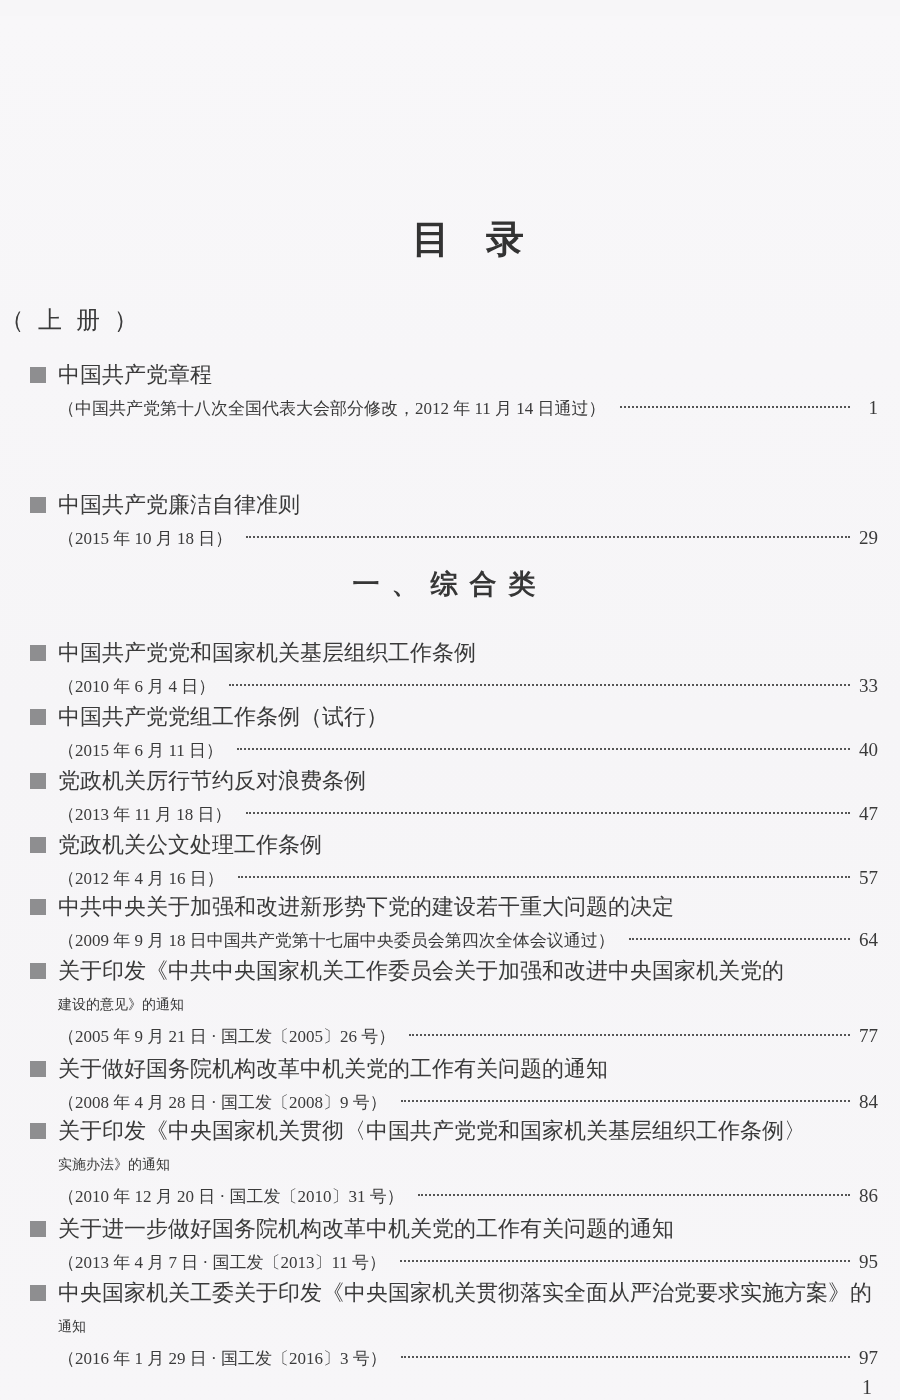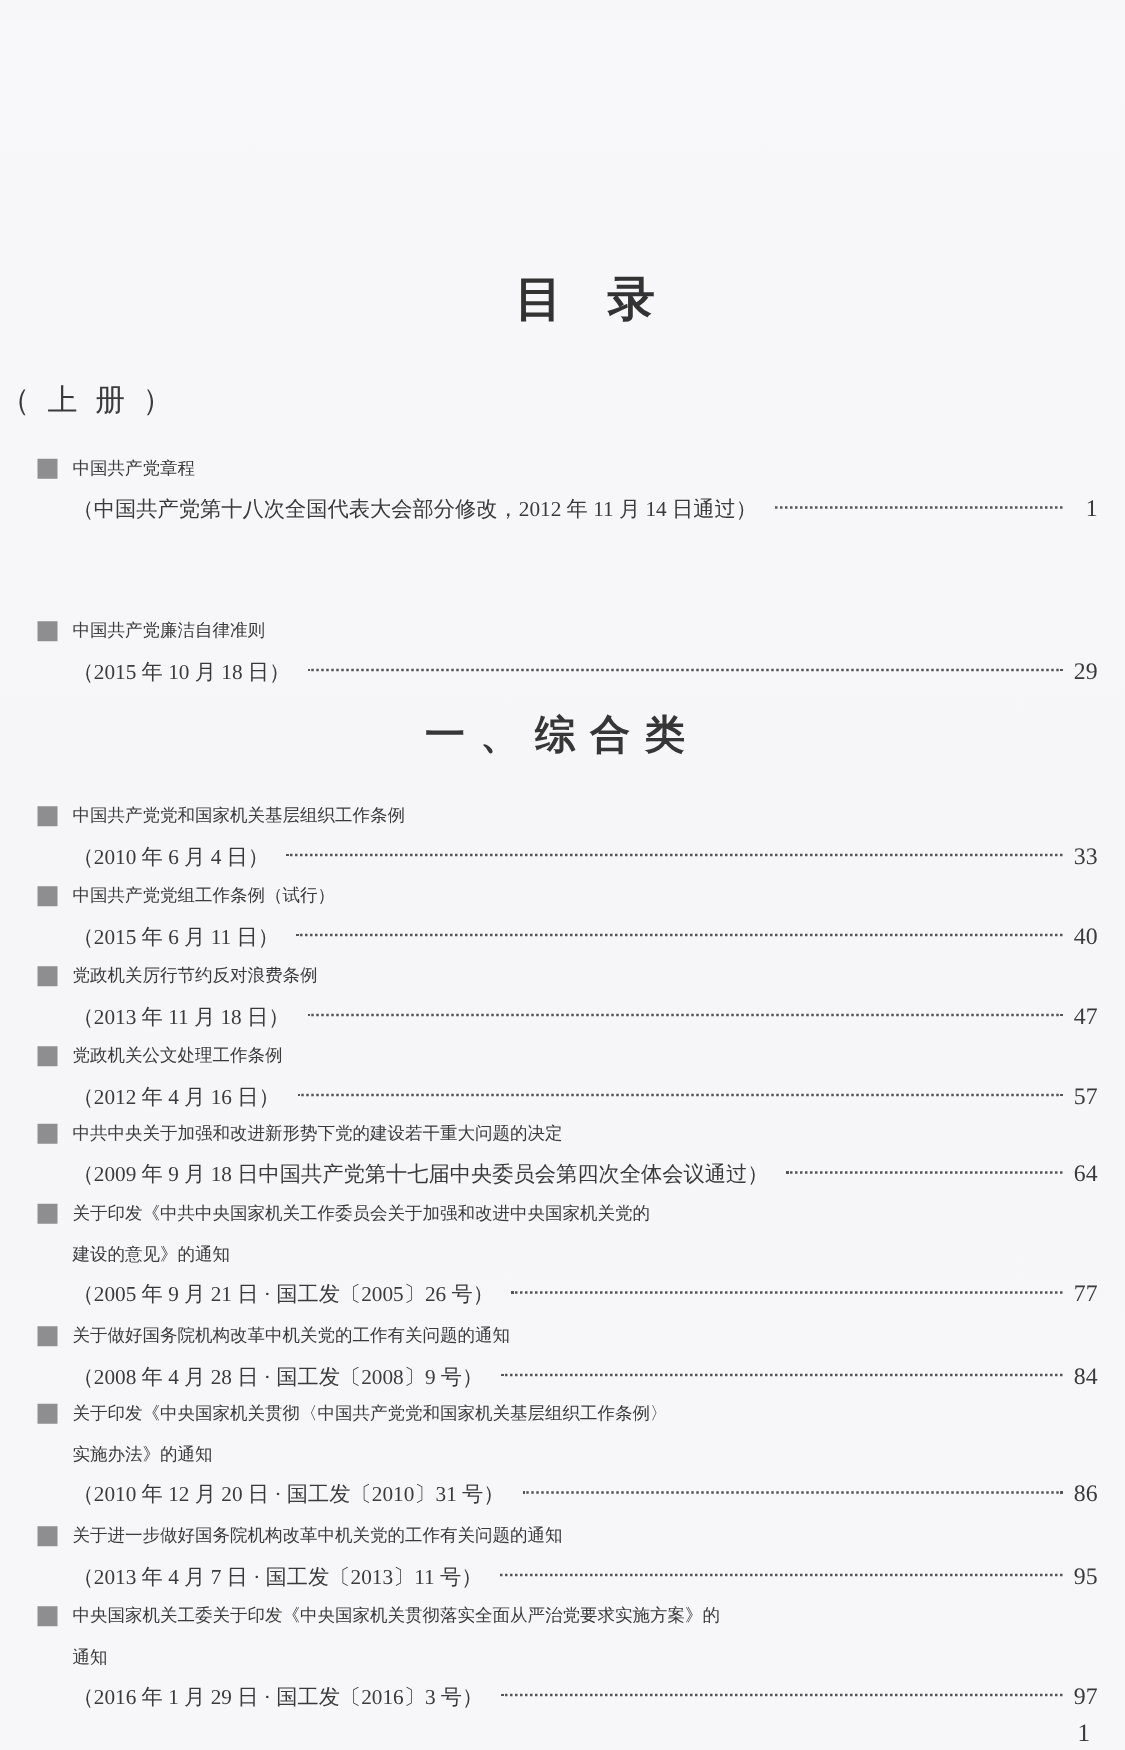--- a/index.html
+++ b/index.html
@@ -19,28 +19,28 @@
     font-size:38px; font-weight:bold; letter-spacing:36px; color:#333;
     font-family:"DejaVu Sans", sans-serif; padding-left:36px;
   }
   .subtitle {
     position:absolute; top:288px; left:0; width:900px; text-align:left;
     font-size:24px; color:#3b3b3b; letter-spacing:14px;
     font-family:"DejaVu Sans", sans-serif;
   }
   .section-heading {
     position:absolute; left:0; width:900px; text-align:center;
-    font-size:32px; font-weight:bold; color:#363636; letter-spacing:12px;
+    font-size:27px; font-weight:bold; color:#363636; letter-spacing:12px;
     font-family:"DejaVu Sans", sans-serif;
   }
   .entry { position:absolute; left:30px; width:848px; }
   .entry-title {
     display:flex; align-items:center;
     font-family:"DejaVu Sans", sans-serif;
-    font-size:14px; color:#3a3a3a; height:34px; line-height:34px;
+    font-size:22px; color:#3a3a3a; height:34px; line-height:34px;
     white-space:nowrap;
   }
   .bullet {
     display:inline-block; width:16px; height:16px; background:#8e8e90;
     margin-right:12px; flex:0 0 16px;
   }
   .cont {
     padding-left:28px;
     font-family:"DejaVu Sans", sans-serif;
     font-size:14px; color:#3a3a3a; height:32px; line-height:32px;

